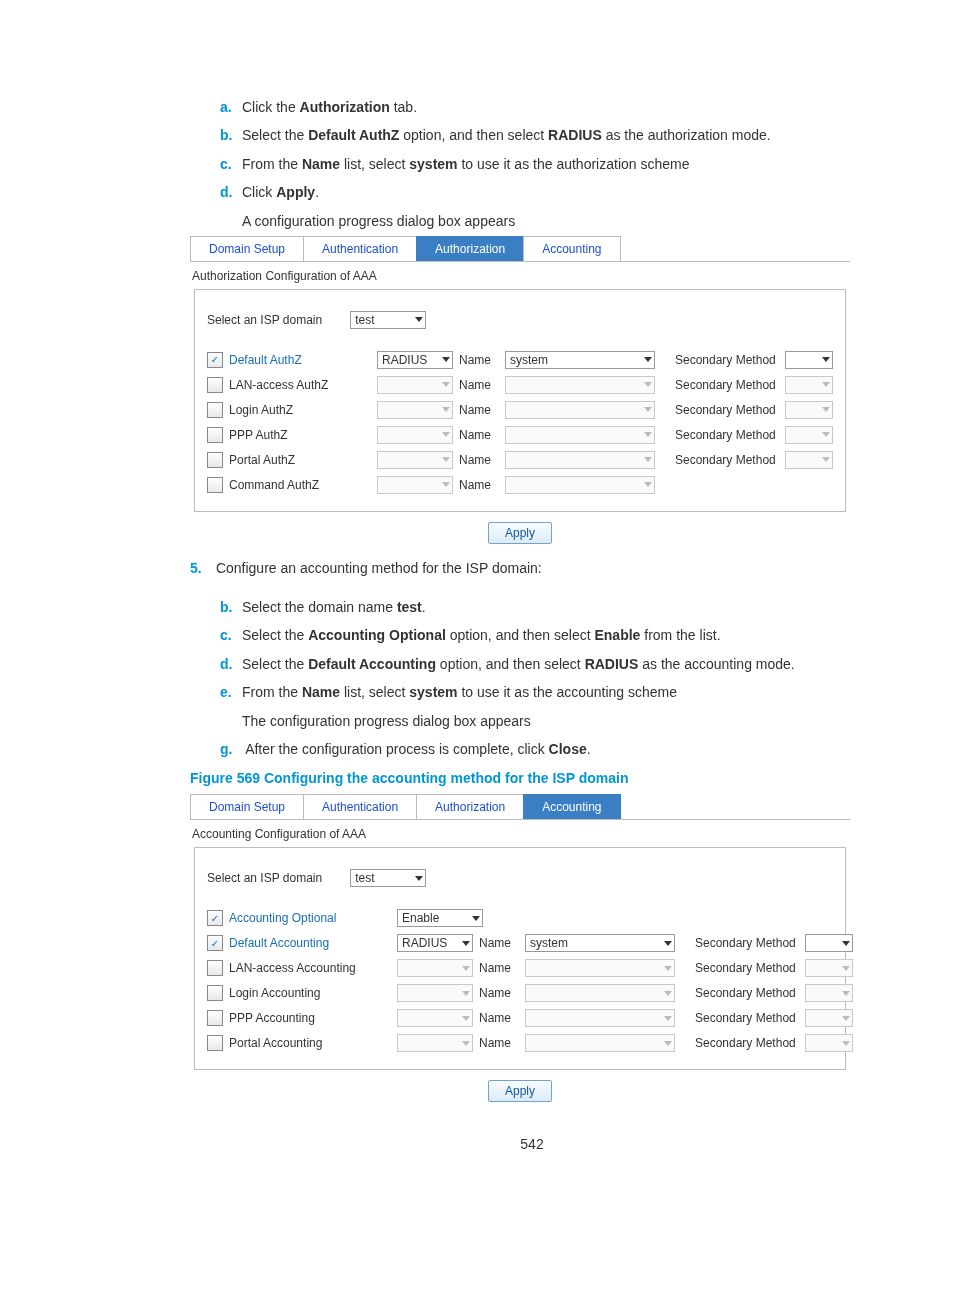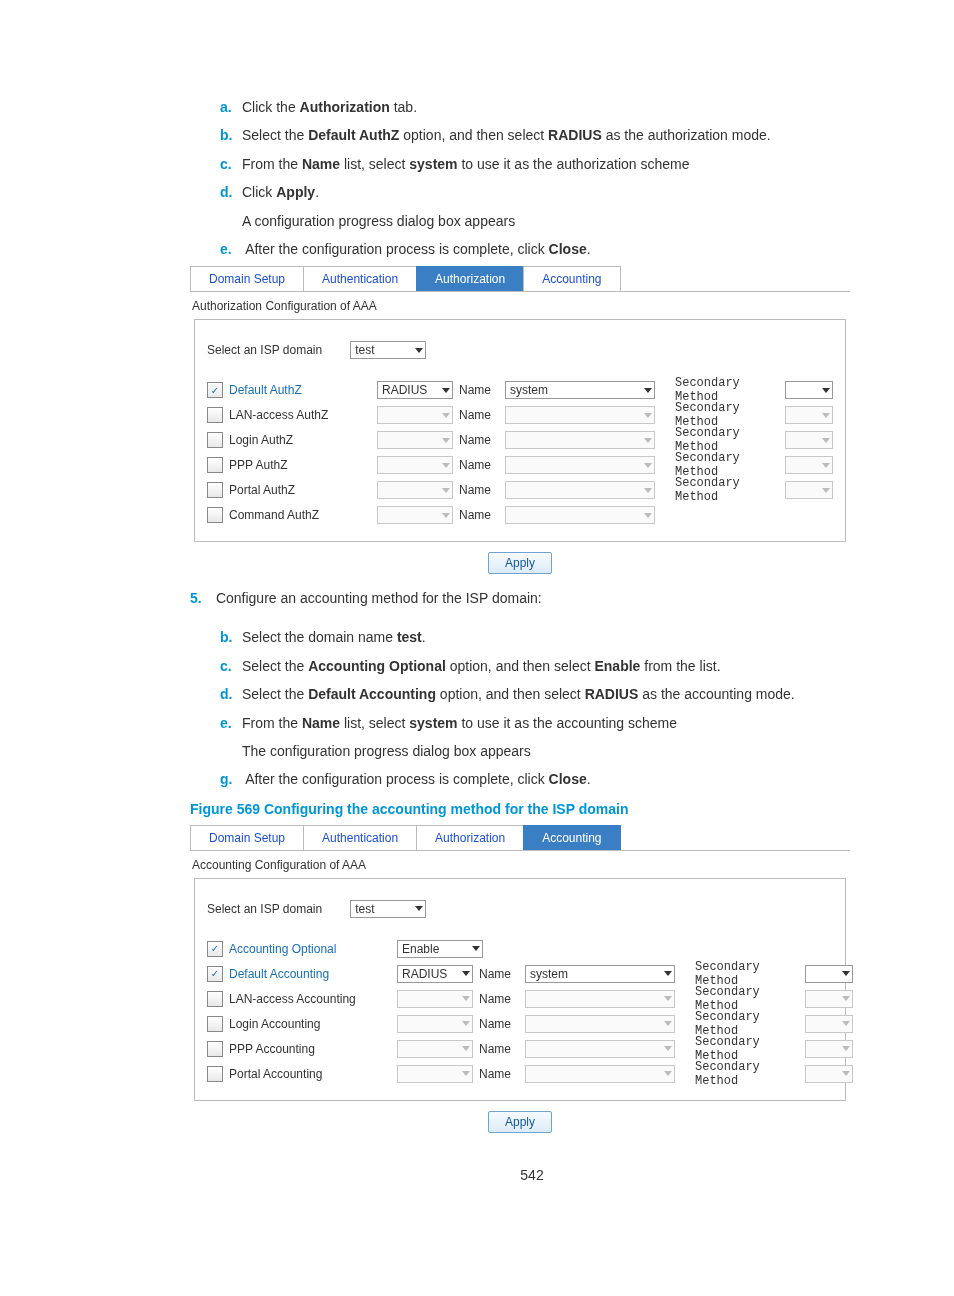--- a/index.html
+++ b/index.html
@@ -114,21 +114,21 @@
     font-size: 10px;
     color: #176eb7;
   }
   .lbl { color: #333; }
   .lbl.active { color: #176eb7; }
   .col-label { flex: 0 0 170px; display:flex; align-items:center; }
   .col-label.wide { flex: 0 0 190px; }
   .col-dd1 { flex: 0 0 78px; }
   .col-namecap { flex: 0 0 46px; text-align: left; padding-left:4px;}
   .col-dd2 { flex: 0 0 156px; }
-  .col-sec { flex: 0 0 110px; padding-left: 14px; font-family: Liberation Mono, monospace; }
+  .col-sec { flex: 0 0 110px; padding-left: 14px; }
   .col-dd3 { flex: 0 0 50px; }
   .dd {
     border: 1px solid #999;
     background: #fff;
     height: 18px;
     display: flex;
     align-items: center;
     justify-content: space-between;
     padding: 0 2px 0 4px;
     box-sizing: border-box;
@@ -170,26 +170,20 @@
 
 <div class="page">
 
   <ol class="sub" id="authz-list">
       <li><span class="marker">a.</span><span>Click the <b>Authorization</b> tab.</span></li>
       <li><span class="marker">b.</span><span>Select the <b>Default AuthZ</b> option, and then select <b>RADIUS</b> as the authorization mode.</span></li>
       <li><span class="marker">c.</span><span>From the <b>Name</b> list, select <b>system</b> to use it as the authorization scheme</span></li>
       <li><span class="marker">d.</span><span>Click <b>Apply</b>.</span></li>
     </ol>
   <div class="indent-text">A configuration progress dialog box appears</div>
-  <ol class="sub">
-    <li>
-      <span class="marker">e.</span>
-      <span>After the configuration process is complete, click </span><b>Close</b><span>.</span>
-    </li>
-  </ol>
 
 
   <div class="panel">
     <div class="tabs" id="tabs1">
         <div class="tab">Domain Setup</div>
         <div class="tab">Authentication</div>
         <div class="tab active">Authorization</div>
         <div class="tab">Accounting</div>
       </div>
     <div class="section-title">Authorization Configuration of AAA</div>

